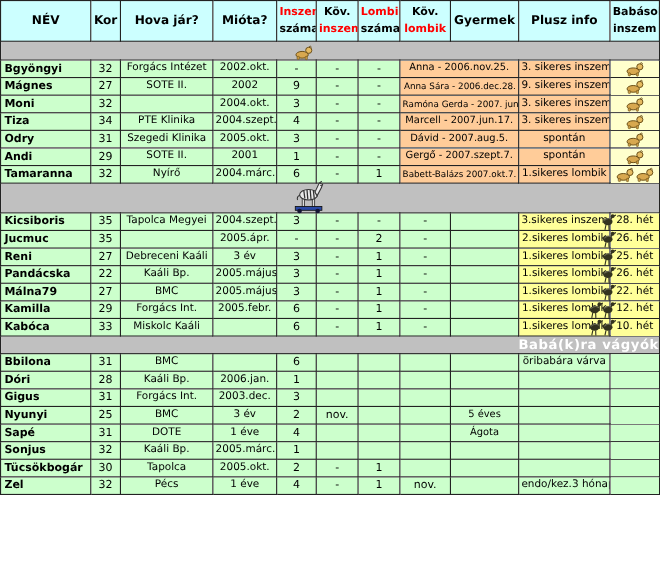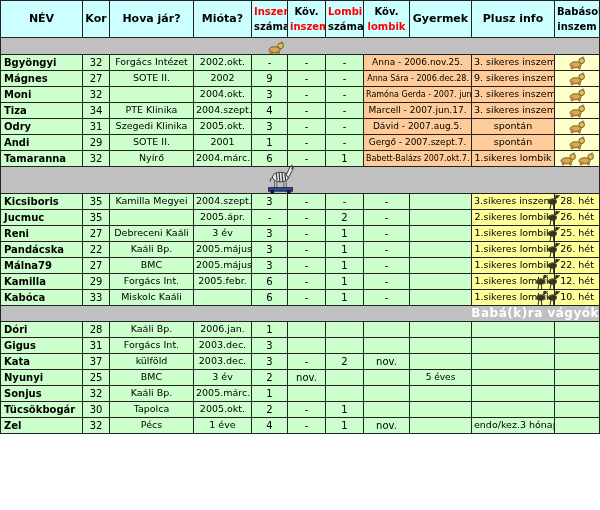--- a/index.html
+++ b/index.html
@@ -239,21 +239,21 @@
                 <path d="M24.2 2.6 l2.2 -1.8 M25 4.6 l1.6 .6" stroke="#333" stroke-width="1"></path>
                 <rect x="1.5" y="24.5" width="25" height="3.6" fill="#2a49a5" stroke="#111" stroke-width="0.8"></rect>
                 <circle cx="5.5" cy="28.8" r="2.2" fill="#151533"></circle>
                 <circle cx="22.5" cy="28.8" r="2.2" fill="#151533"></circle>
               </svg></span></span>
         </td>
       </tr>
       <tr class="datarow sec-pregnant">
         <td class="cell-name">Kicsiboris</td>
         <td class="cell-kor">35</td>
-        <td class="cell-hova">Kamilla Megyei</td>
+        <td class="cell-hova">Tapolca Megyei</td>
         <td class="cell-miota">2004.szept.</td>
         <td class="cell-inszem">3</td>
         <td class="cell-kovinszem">-</td>
         <td class="cell-lombik">-</td>
         <td class="cell-kovlombik">-</td>
         <td class="cell-gyermek"></td>
         <td class="cell-plusz hl-yellow">3.sikeres inszem</td>
         <td class="cell-hetei hl-yellow">28. hét<span class="stork"><span class="baby-wrap"><svg width="13" height="16" viewBox="0 0 14 17">
                 <ellipse cx="6" cy="8" rx="4.6" ry="3.4" fill="#33331f"></ellipse>
                 <path d="M9 5.5 L10.5 2.8" stroke="#33331f" stroke-width="1.6"></path>
@@ -392,20 +392,33 @@
                 <ellipse cx="6" cy="8" rx="4.6" ry="3.4" fill="#33331f"></ellipse>
                 <path d="M9 5.5 L10.5 2.8" stroke="#33331f" stroke-width="1.6"></path>
                 <circle cx="10.7" cy="2.6" r="1.9" fill="#33331f"></circle>
                 <path d="M12 2.2 L14.5 1.4" stroke="#33331f" stroke-width="1.1"></path>
                 <path d="M4.2 11 L3.2 16 M7 11 L7.2 16" stroke="#33331f" stroke-width="1.1"></path>
                 <path d="M2.4 7 q3.4 -3.4 7.4 -1.2" stroke="#666652" fill="none" stroke-width="1"></path>
               </svg></span></span></td>
       </tr>
       <tr class="divider waiting">
         <td colspan="11"><span class="divider-title">Babá(k)ra vágyók</span></td>
+      </tr>
+      <tr class="datarow sec-waiting">
+        <td class="cell-name">Bbilona</td>
+        <td class="cell-kor">31</td>
+        <td class="cell-hova">BMC</td>
+        <td class="cell-miota"></td>
+        <td class="cell-inszem">6</td>
+        <td class="cell-kovinszem"></td>
+        <td class="cell-lombik"></td>
+        <td class="cell-kovlombik"></td>
+        <td class="cell-gyermek"></td>
+        <td class="cell-plusz">öribabára várva</td>
+        <td class="cell-hetei"></td>
       </tr>
       <tr class="datarow sec-waiting">
         <td class="cell-name">Dóri</td>
         <td class="cell-kor">28</td>
         <td class="cell-hova">Kaáli Bp.</td>
         <td class="cell-miota">2006.jan.</td>
         <td class="cell-inszem">1</td>
         <td class="cell-kovinszem"></td>
         <td class="cell-lombik"></td>
         <td class="cell-kovlombik"></td>
@@ -420,46 +433,46 @@
         <td class="cell-miota">2003.dec.</td>
         <td class="cell-inszem">3</td>
         <td class="cell-kovinszem"></td>
         <td class="cell-lombik"></td>
         <td class="cell-kovlombik"></td>
         <td class="cell-gyermek"></td>
         <td class="cell-plusz"></td>
         <td class="cell-hetei"></td>
       </tr>
       <tr class="datarow sec-waiting">
-        <td class="cell-name">Kata</td>
-        <td class="cell-kor">37</td>
-        <td class="cell-hova">külföld</td>
-        <td class="cell-miota">2003.dec.</td>
-        <td class="cell-inszem">3</td>
-        <td class="cell-kovinszem">-</td>
-        <td class="cell-lombik">2</td>
-        <td class="cell-kovlombik">nov.</td>
-        <td class="cell-gyermek"></td>
-        <td class="cell-plusz"></td>
-        <td class="cell-hetei"></td>
-      </tr>
-      <tr class="datarow sec-waiting">
         <td class="cell-name">Nyunyi</td>
         <td class="cell-kor">25</td>
         <td class="cell-hova">BMC</td>
         <td class="cell-miota">3 év</td>
         <td class="cell-inszem">2</td>
         <td class="cell-kovinszem">nov.</td>
         <td class="cell-lombik"></td>
         <td class="cell-kovlombik"></td>
         <td class="cell-gyermek">5 éves</td>
         <td class="cell-plusz"></td>
         <td class="cell-hetei"></td>
       </tr>
       <tr class="datarow sec-waiting">
+        <td class="cell-name">Sapé</td>
+        <td class="cell-kor">31</td>
+        <td class="cell-hova">DOTE</td>
+        <td class="cell-miota">1 éve</td>
+        <td class="cell-inszem">4</td>
+        <td class="cell-kovinszem"></td>
+        <td class="cell-lombik"></td>
+        <td class="cell-kovlombik"></td>
+        <td class="cell-gyermek">Ágota</td>
+        <td class="cell-plusz"></td>
+        <td class="cell-hetei"></td>
+      </tr>
+      <tr class="datarow sec-waiting">
         <td class="cell-name">Sonjus</td>
         <td class="cell-kor">32</td>
         <td class="cell-hova">Kaáli Bp.</td>
         <td class="cell-miota">2005.márc.</td>
         <td class="cell-inszem">1</td>
         <td class="cell-kovinszem"></td>
         <td class="cell-lombik"></td>
         <td class="cell-kovlombik"></td>
         <td class="cell-gyermek"></td>
         <td class="cell-plusz"></td>

